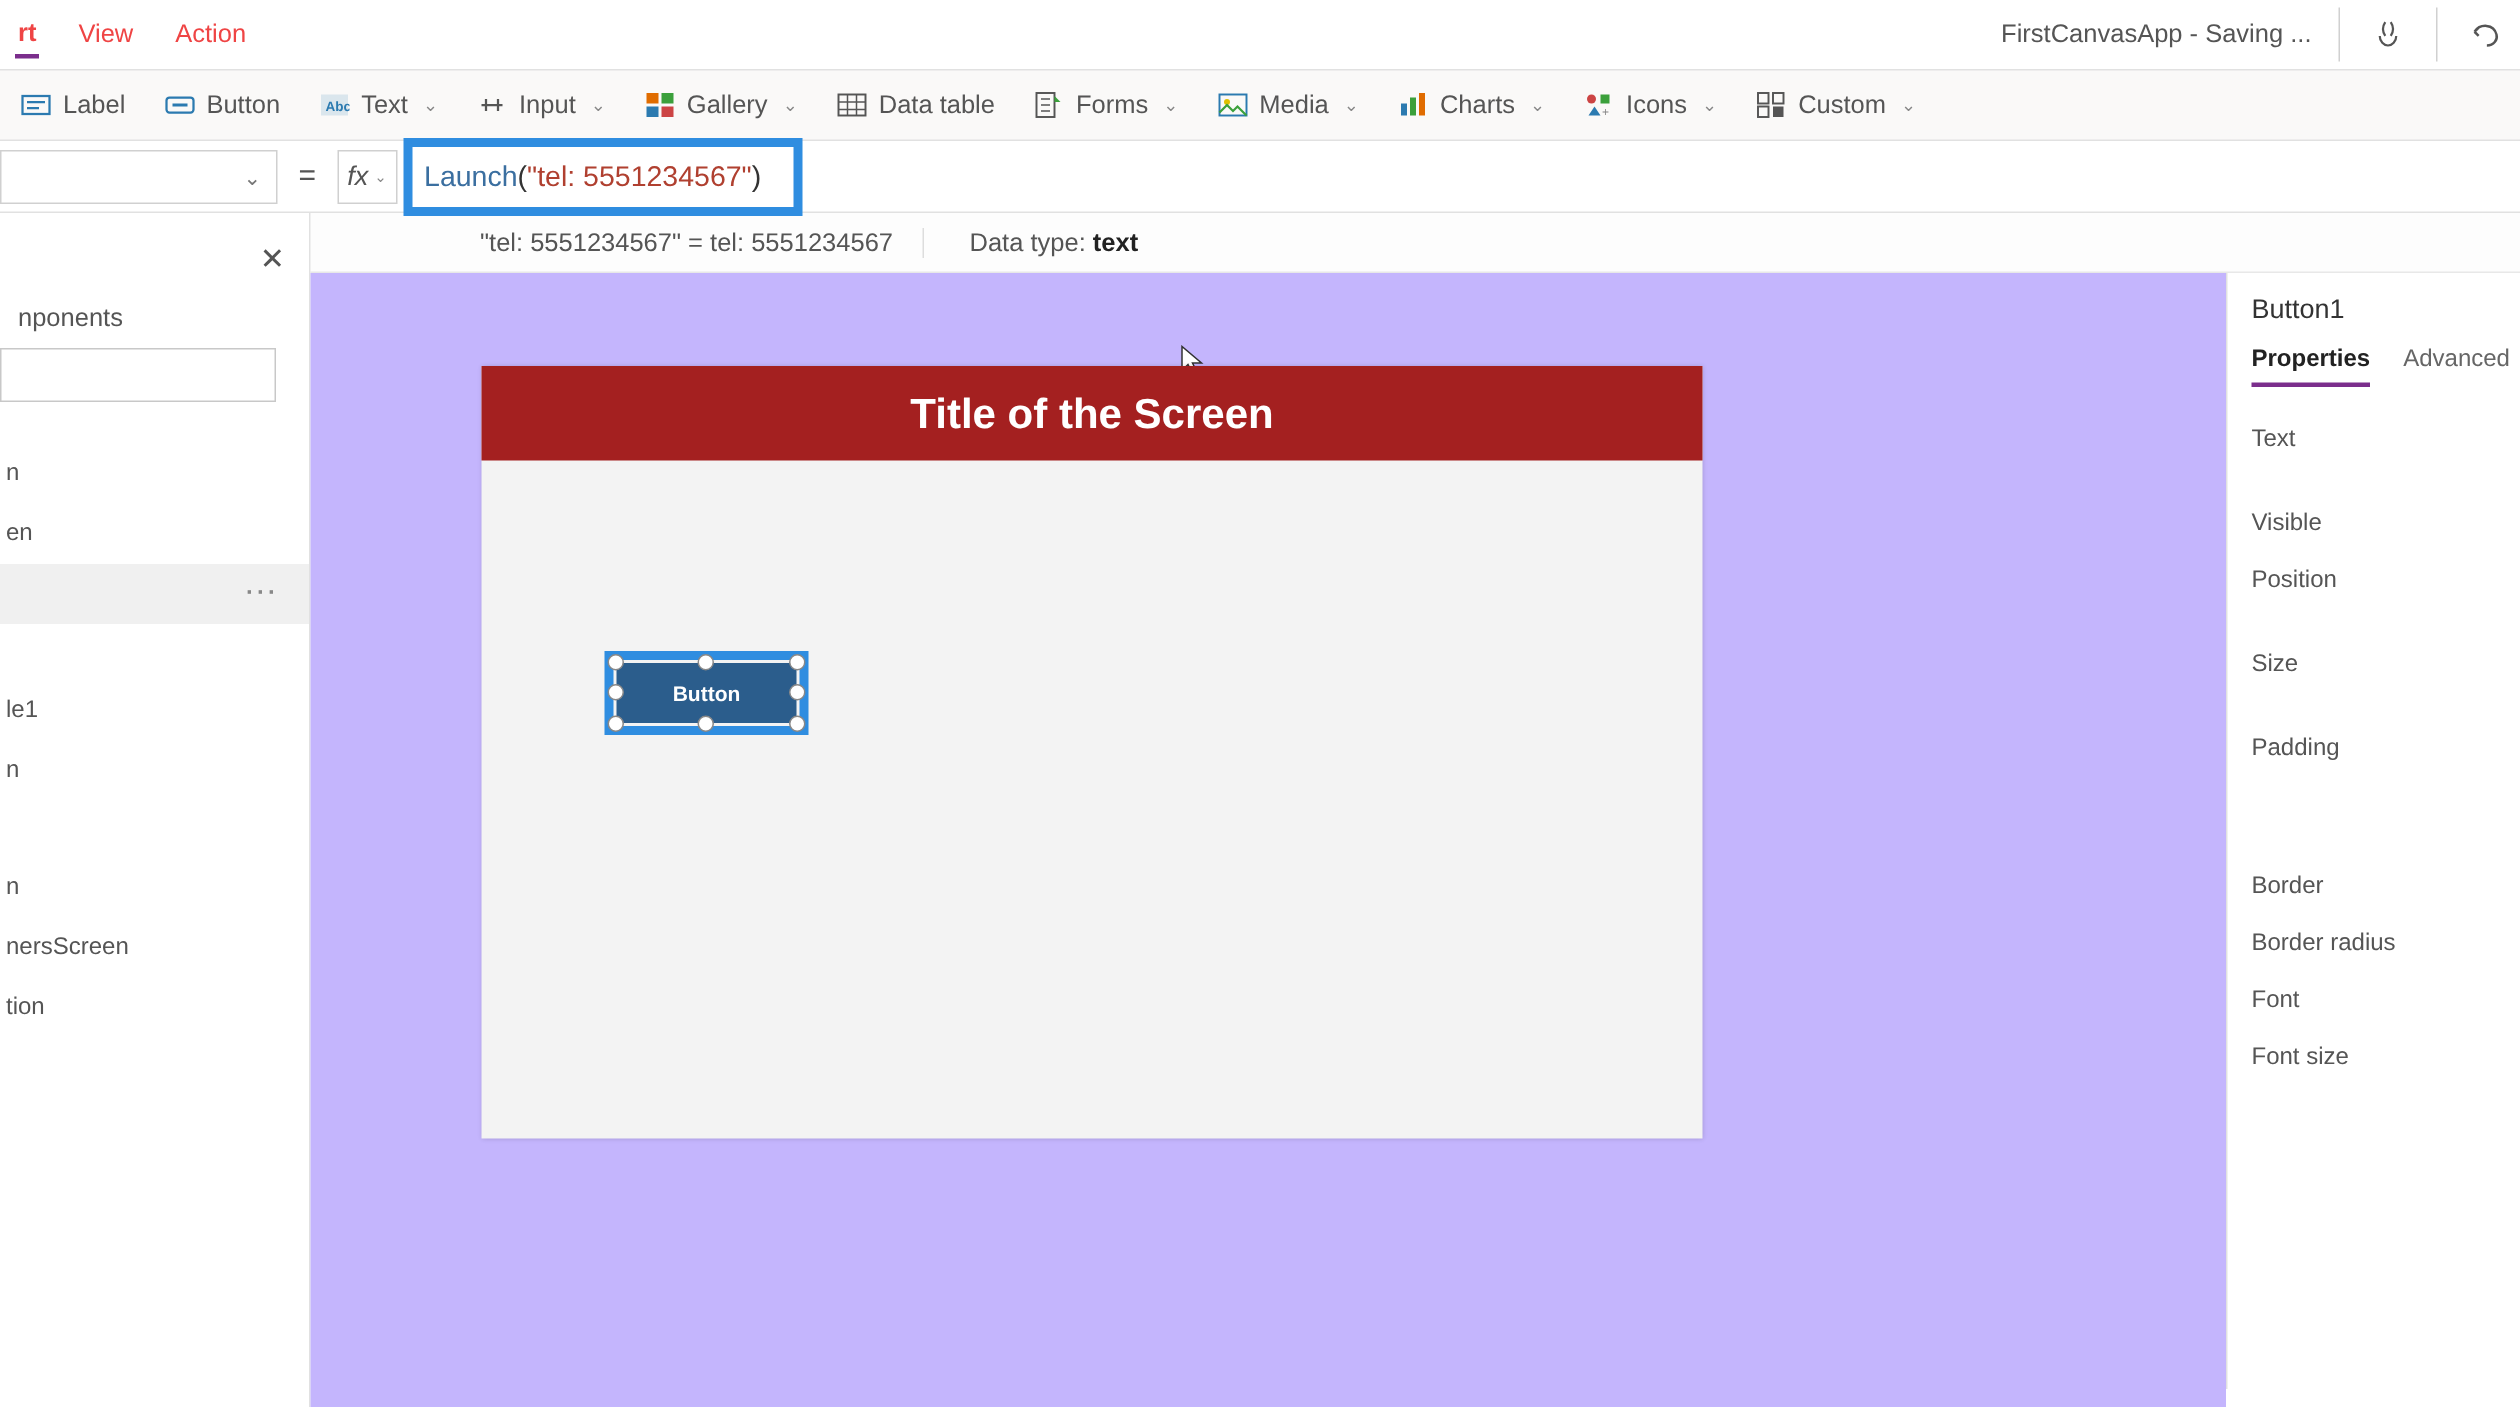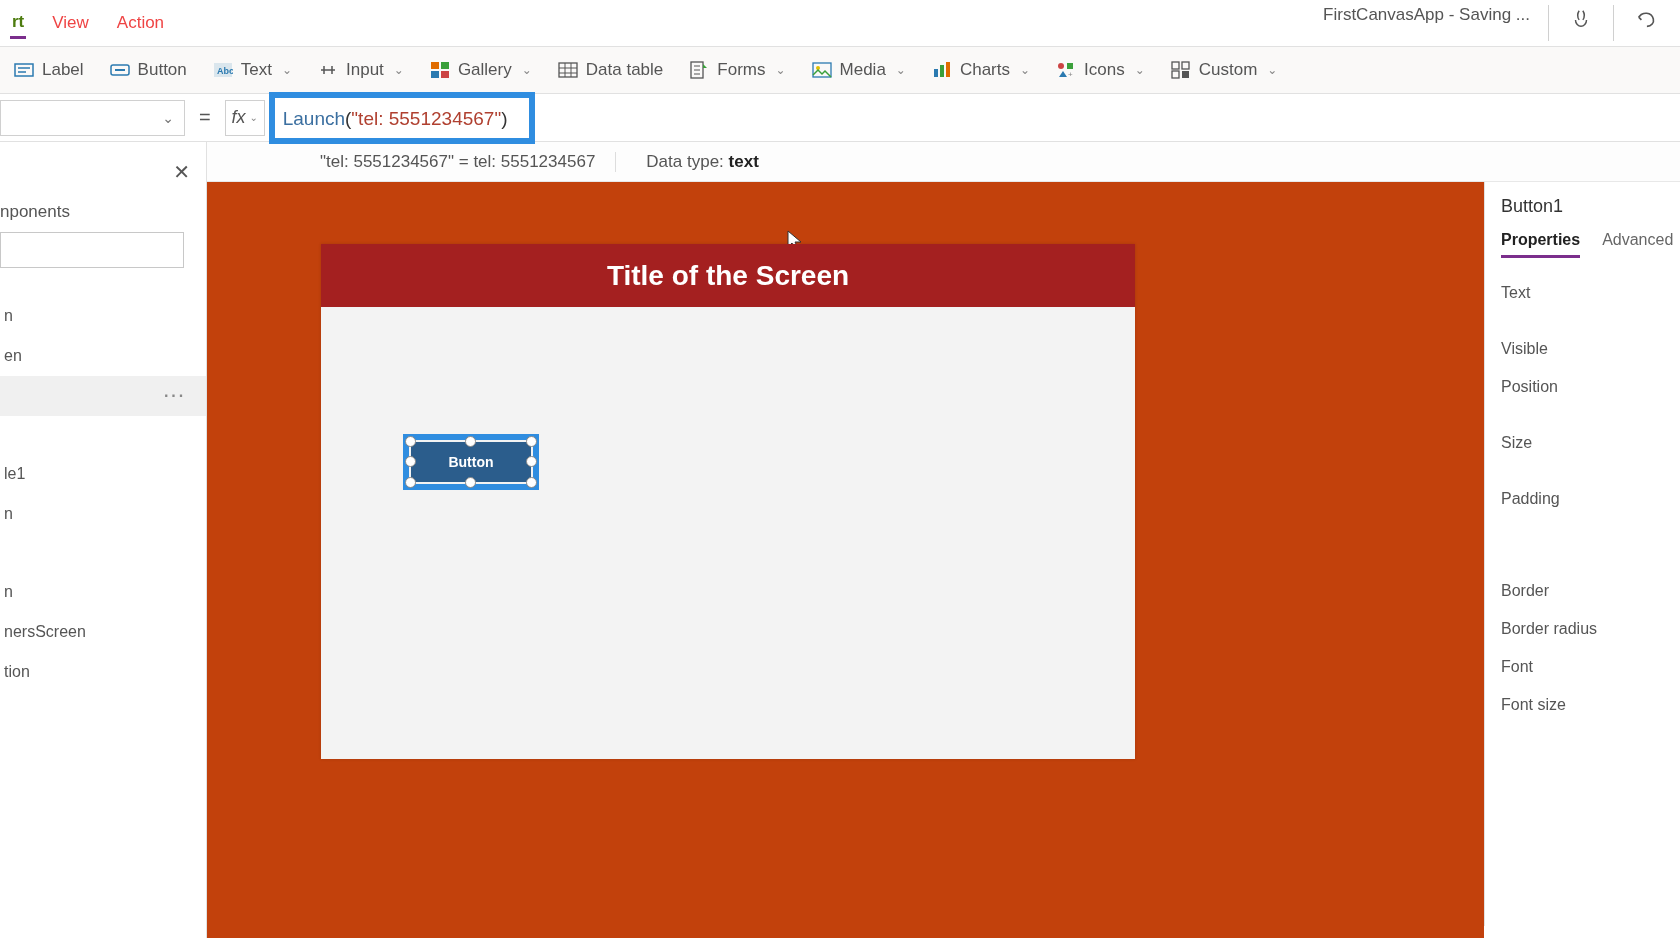--- a/index.html
+++ b/index.html
@@ -1,22 +1,22 @@
 <!DOCTYPE html>
 <html><head>
 <meta charset="utf-8">
 <style>
 * { box-sizing: border-box; margin: 0; padding: 0; font-family: "Segoe UI", Arial, sans-serif; }
 body { width: 1680px; height: 938px; background: #fff; overflow: hidden; color: #333; }
 
 
 .menubar { height: 46px; display: flex; align-items: center; padding: 0 10px; gap: 24px; border-bottom: 0; position: relative; }
 .menubar .menu-item { font-size: 17px; color: #ef4444; cursor: pointer; padding: 4px 2px; }
-.menubar .menu-item.active { font-weight: 600; color: #4d7c0f; border-bottom: 3px solid #7b2e8c; }
-.menubar .right-area { position: absolute; right: 20px; display: flex; align-items: flex-start; gap: 18px; font-size: 17px; color: #555; }
+.menubar .menu-item.active { font-weight: 600; color: #ef4444; border-bottom: 3px solid #7b2e8c; }
+.menubar .right-area { position: absolute; right: 9px; display: flex; align-items: center; gap: 18px; font-size: 17px; color: #555; }
 .menubar .icon-btn { width: 28px; height: 28px; display:flex; align-items:center; justify-content:center; cursor:pointer; color:#555; }
 .menubar .divider { width:1px; height: 36px; background:#d0d0d0; }
 
 
 .ribbon { height: 48px; background: #faf9f8; border-top: 1px solid #e1e1e1; border-bottom: 1px solid #e1e1e1; display:flex; align-items:center; gap: 26px; padding: 0 14px; }
 .ribbon .rib-item { display:flex; align-items:center; gap:8px; font-size: 17px; color: #555; cursor:pointer; }
 .ribbon .rib-item .caret { font-size: 12px; color:#888; margin-left:2px;}
 .ribbon .ico { width:20px; height:20px; display:flex; align-items:center; justify-content:center; }
 
 
@@ -33,28 +33,28 @@
 .formula-remainder { flex:1; height:36px; border-bottom:0; }
 
 
 .eval-strip { height: 40px; background:#fdfdfd; display:flex; align-items:center; border-bottom:1px solid #e8e8e8; padding-left: 320px; gap: 30px; font-size:17px; color:#555;}
 .eval-strip .box { padding-right:20px; border-right:1px solid #ddd; }
 .eval-strip .dt strong { color:#222; }
 
 
 .left-panel { position:absolute; left:0; top:142px; bottom:0; width:207px; background:#fff; border-right:1px solid #e1e1e1; padding-top: 14px; }
 .left-panel .close-x { position:absolute; right:16px; top:18px; font-size:20px; color:#555; cursor:pointer; }
-.left-panel .section-label { font-size:17px; color:#555; padding: 46px 0 10px 0; }
+.left-panel .section-label { font-size:17px; color:#555; padding: 46px 0 10px 12px; }
 .left-panel .search-box { width: 184px; height: 36px; border:1px solid #c8c8c8; margin-bottom: 28px; background:#fff; }
 .tree-item { height: 40px; display:flex; align-items:center; padding-left: 4px; font-size:16px; color:#555; cursor:pointer; position:relative;}
 .tree-item.selected { background:#f0f0f0; }
 .tree-item .dots { position:absolute; right:20px; color:#888; letter-spacing:2px; font-weight:bold; }
 
 
-.canvas-area { position:absolute; left:207px; right:196px; top:182px; bottom:0; background:#c2410c; }
+.canvas-area { position:absolute; left:207px; right:196px; top:182px; bottom:0; background:#c4b5fd; }
 .cursor { position:absolute; left:580px; top:48px; font-size:18px; color:#222; pointer-events:none;}
 .canvas { position:absolute; left:114px; top:62px; width:814px; height:515px; background:#f3f3f3; box-shadow:0 0 3px rgba(0,0,0,.15);}
 .canvas .titlebar { height:63px; background:#a42020; color:#fff; display:flex; align-items:center; justify-content:center; font-size:28px; font-weight:700;}
 .sel-button-wrap { position:absolute; left:82px; top:190px; border:6px solid #2F8DE0; padding:2px;}
 .sel-button { width:120px; height:40px; background:#2b5d8c; color:#fff; display:flex; align-items:center; justify-content:center; font-size:14px; font-weight:600; position:relative;}
 .sel-handle { width:11px; height:11px; background:#fff; border:1px solid #888; border-radius:50%; position:absolute;}
 .h-tl{top:-6px;left:-6px}.h-tm{top:-6px;left:calc(50% - 6px)}.h-tr{top:-6px;right:-6px}
 .h-ml{top:calc(50% - 6px);left:-6px}.h-mr{top:calc(50% - 6px);right:-6px}
 .h-bl{bottom:-6px;left:-6px}.h-bm{bottom:-6px;left:calc(50% - 6px)}.h-br{bottom:-6px;right:-6px}
 

